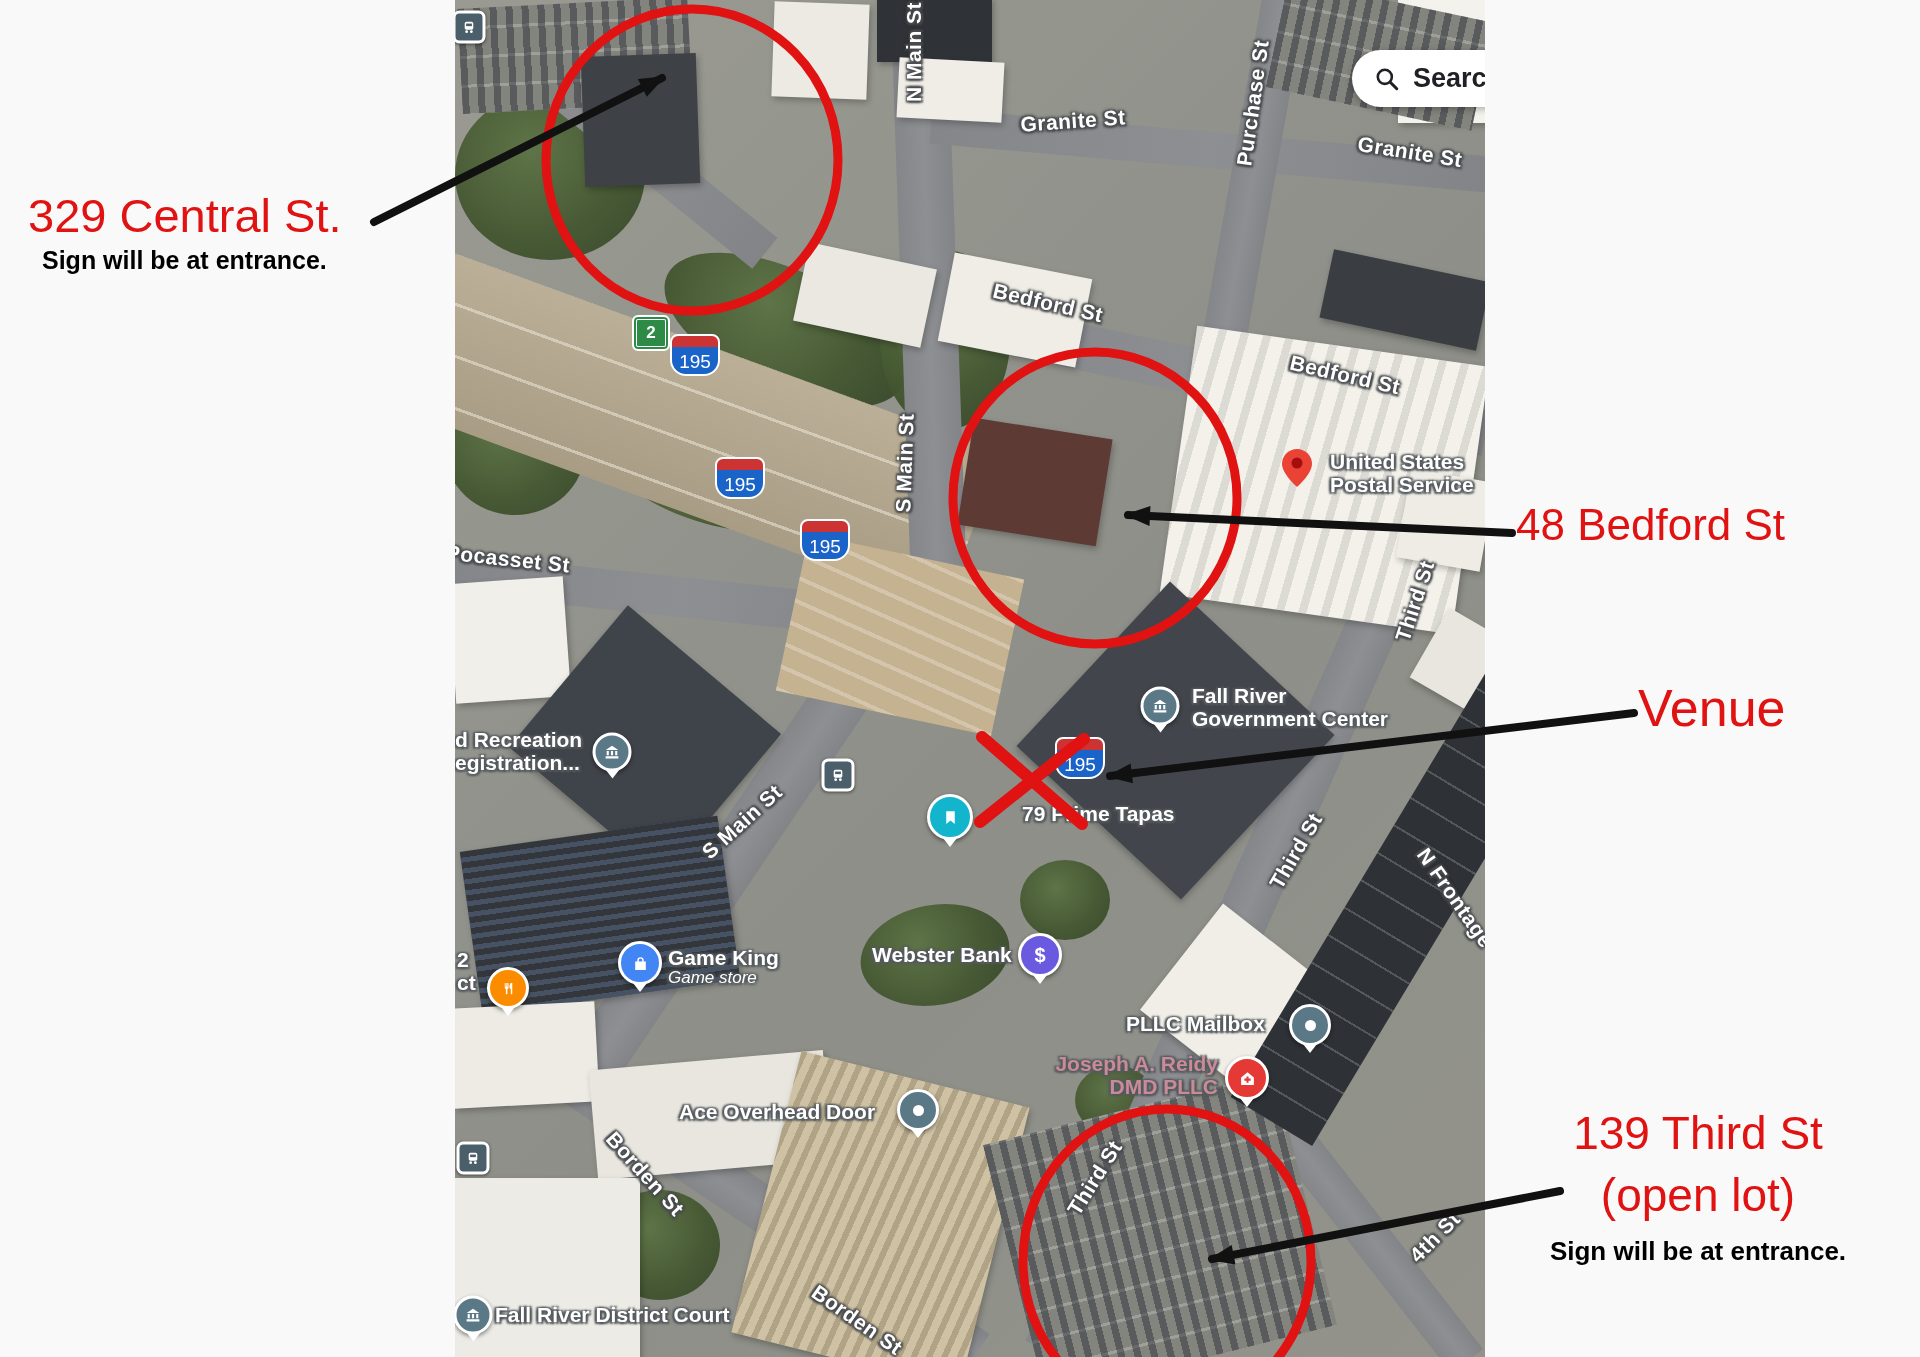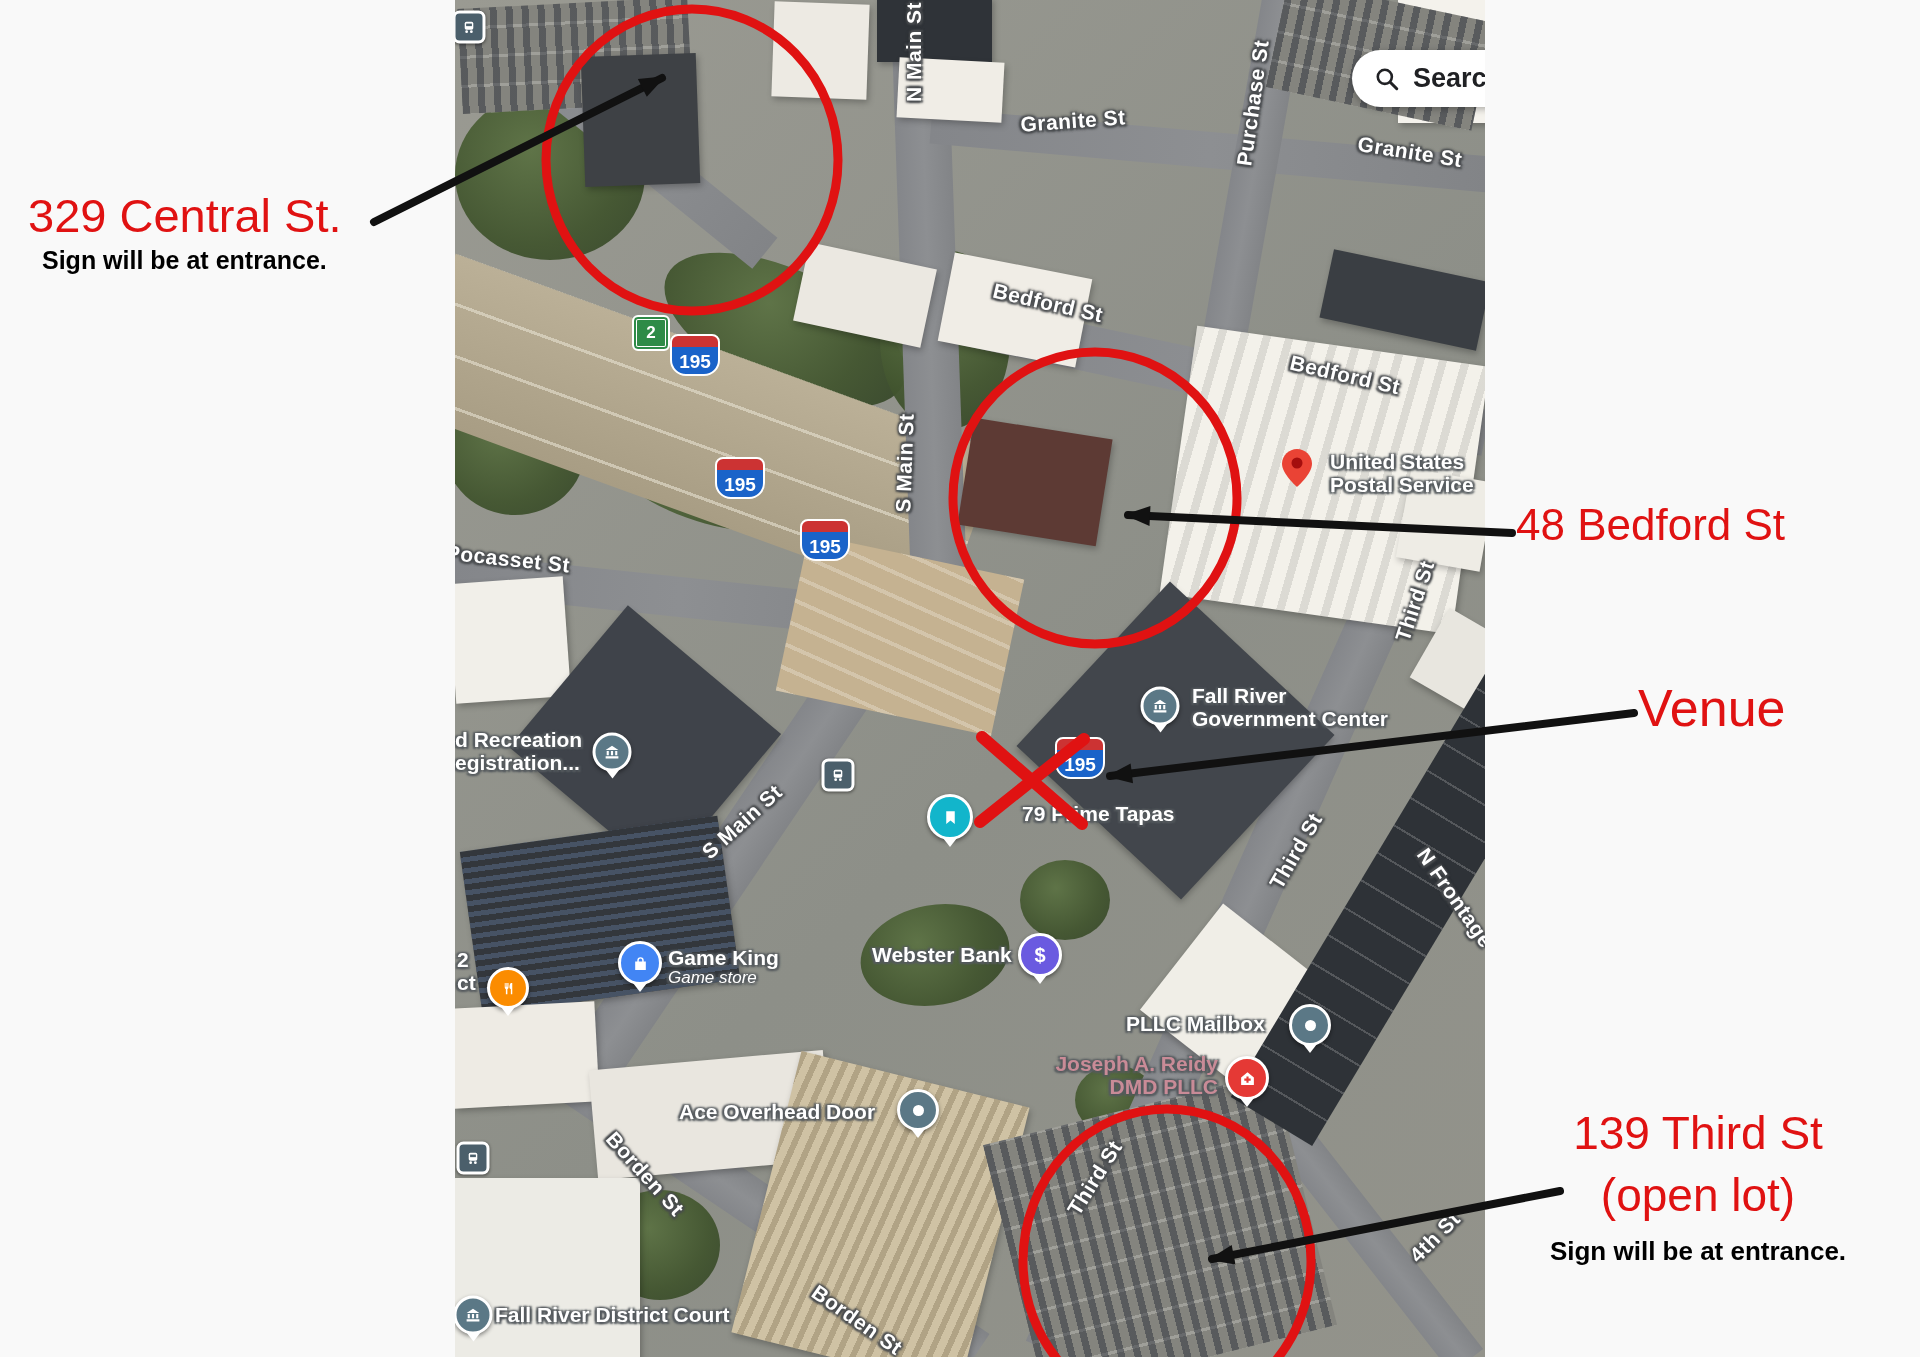--- a/index.html
+++ b/index.html
@@ -32,21 +32,21 @@
   
   .pin{position:absolute;width:33px;height:33px;border-radius:50%;border:3px solid #fff;
        transform:translate(-50%,-50%);display:flex;align-items:center;justify-content:center;
        box-shadow:0 2px 4px rgba(0,0,0,.45);color:#fff;font-weight:700;}
   .pin::after{content:"";position:absolute;top:100%;left:50%;transform:translateX(-50%);margin-top:1px;
        border:7px solid transparent;border-top:9px solid #fff;}
   .transit{position:absolute;width:27px;height:27px;border-radius:7px;background:#4b5f6b;border:3px solid #fff;
        transform:translate(-50%,-50%);box-shadow:0 1px 3px rgba(0,0,0,.4);display:flex;align-items:center;justify-content:center;}
   .shield195{position:absolute;width:46px;height:38px;transform:translate(-50%,-50%);border-radius:8px 8px 16px 16px;
        background:linear-gradient(180deg,#c33 0 11px,#1a63c9 11px);border:2px solid #fff;color:#fff;
-       font-size:19px;font-weight:700;display:flex;align-items:flex-end;justify-content:center;line-height:24px;}
+       font-size:19px;font-weight:400;display:flex;align-items:flex-end;justify-content:center;line-height:24px;}
   .shield11{position:absolute;width:34px;height:32px;transform:translate(-50%,-50%);border-radius:6px;
        background:#2e8b47;border:2px solid #fff;box-shadow:inset 0 0 0 2px #2e8b47,inset 0 0 0 3px #fff;
        color:#fff;font-size:17px;font-weight:700;display:flex;align-items:center;justify-content:center;}
   .searchpill{position:absolute;left:897px;top:50px;width:170px;height:57px;background:#fff;border-radius:29px;
        box-shadow:0 2px 7px rgba(0,0,0,.3);display:flex;align-items:center;gap:13px;padding-left:22px;box-sizing:border-box;}
   .searchpill span{font-size:27px;font-weight:600;color:#202124;}
   
   .ann-title{position:absolute;color:#e01212;font-weight:500;white-space:nowrap;}
   .ann-sub{position:absolute;color:#000000;font-weight:700;white-space:nowrap;}
   #overlay{position:absolute;left:0;top:0;width:1920px;height:1357px;pointer-events:none;}

